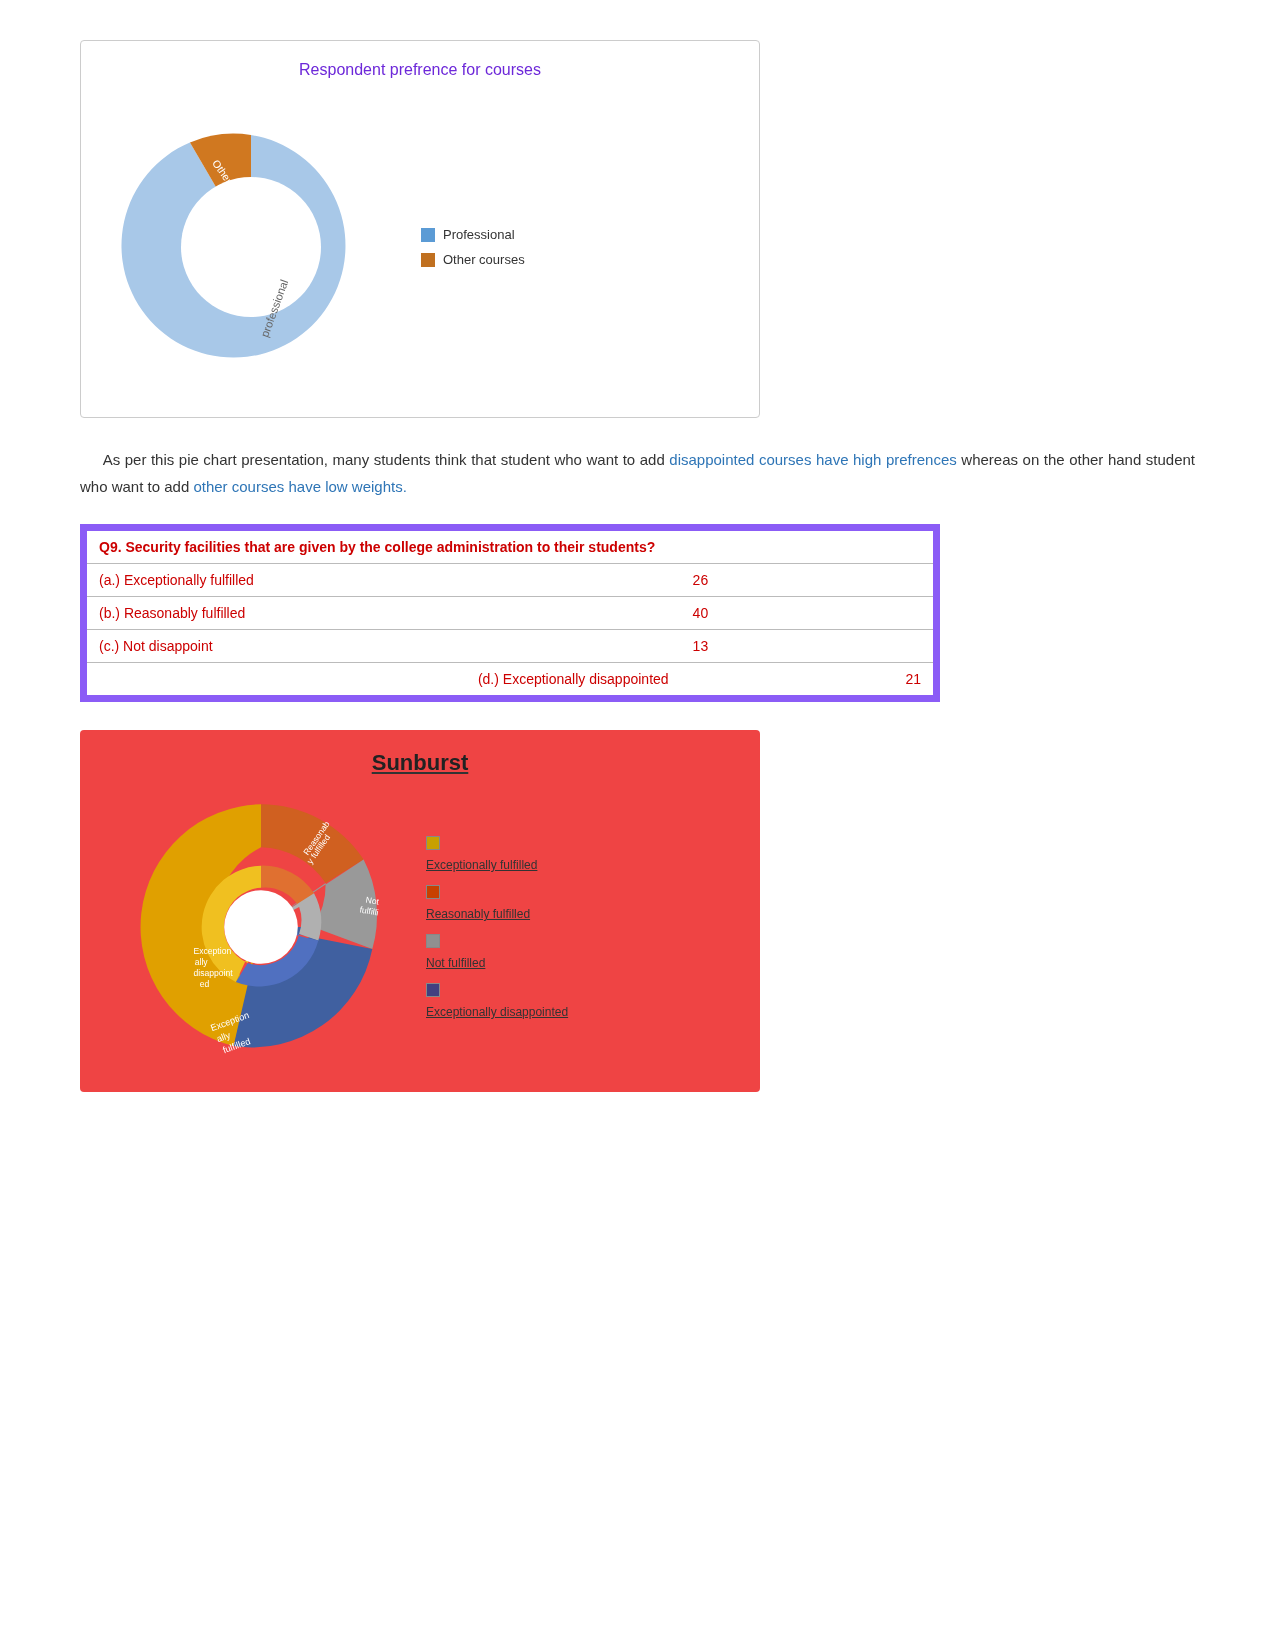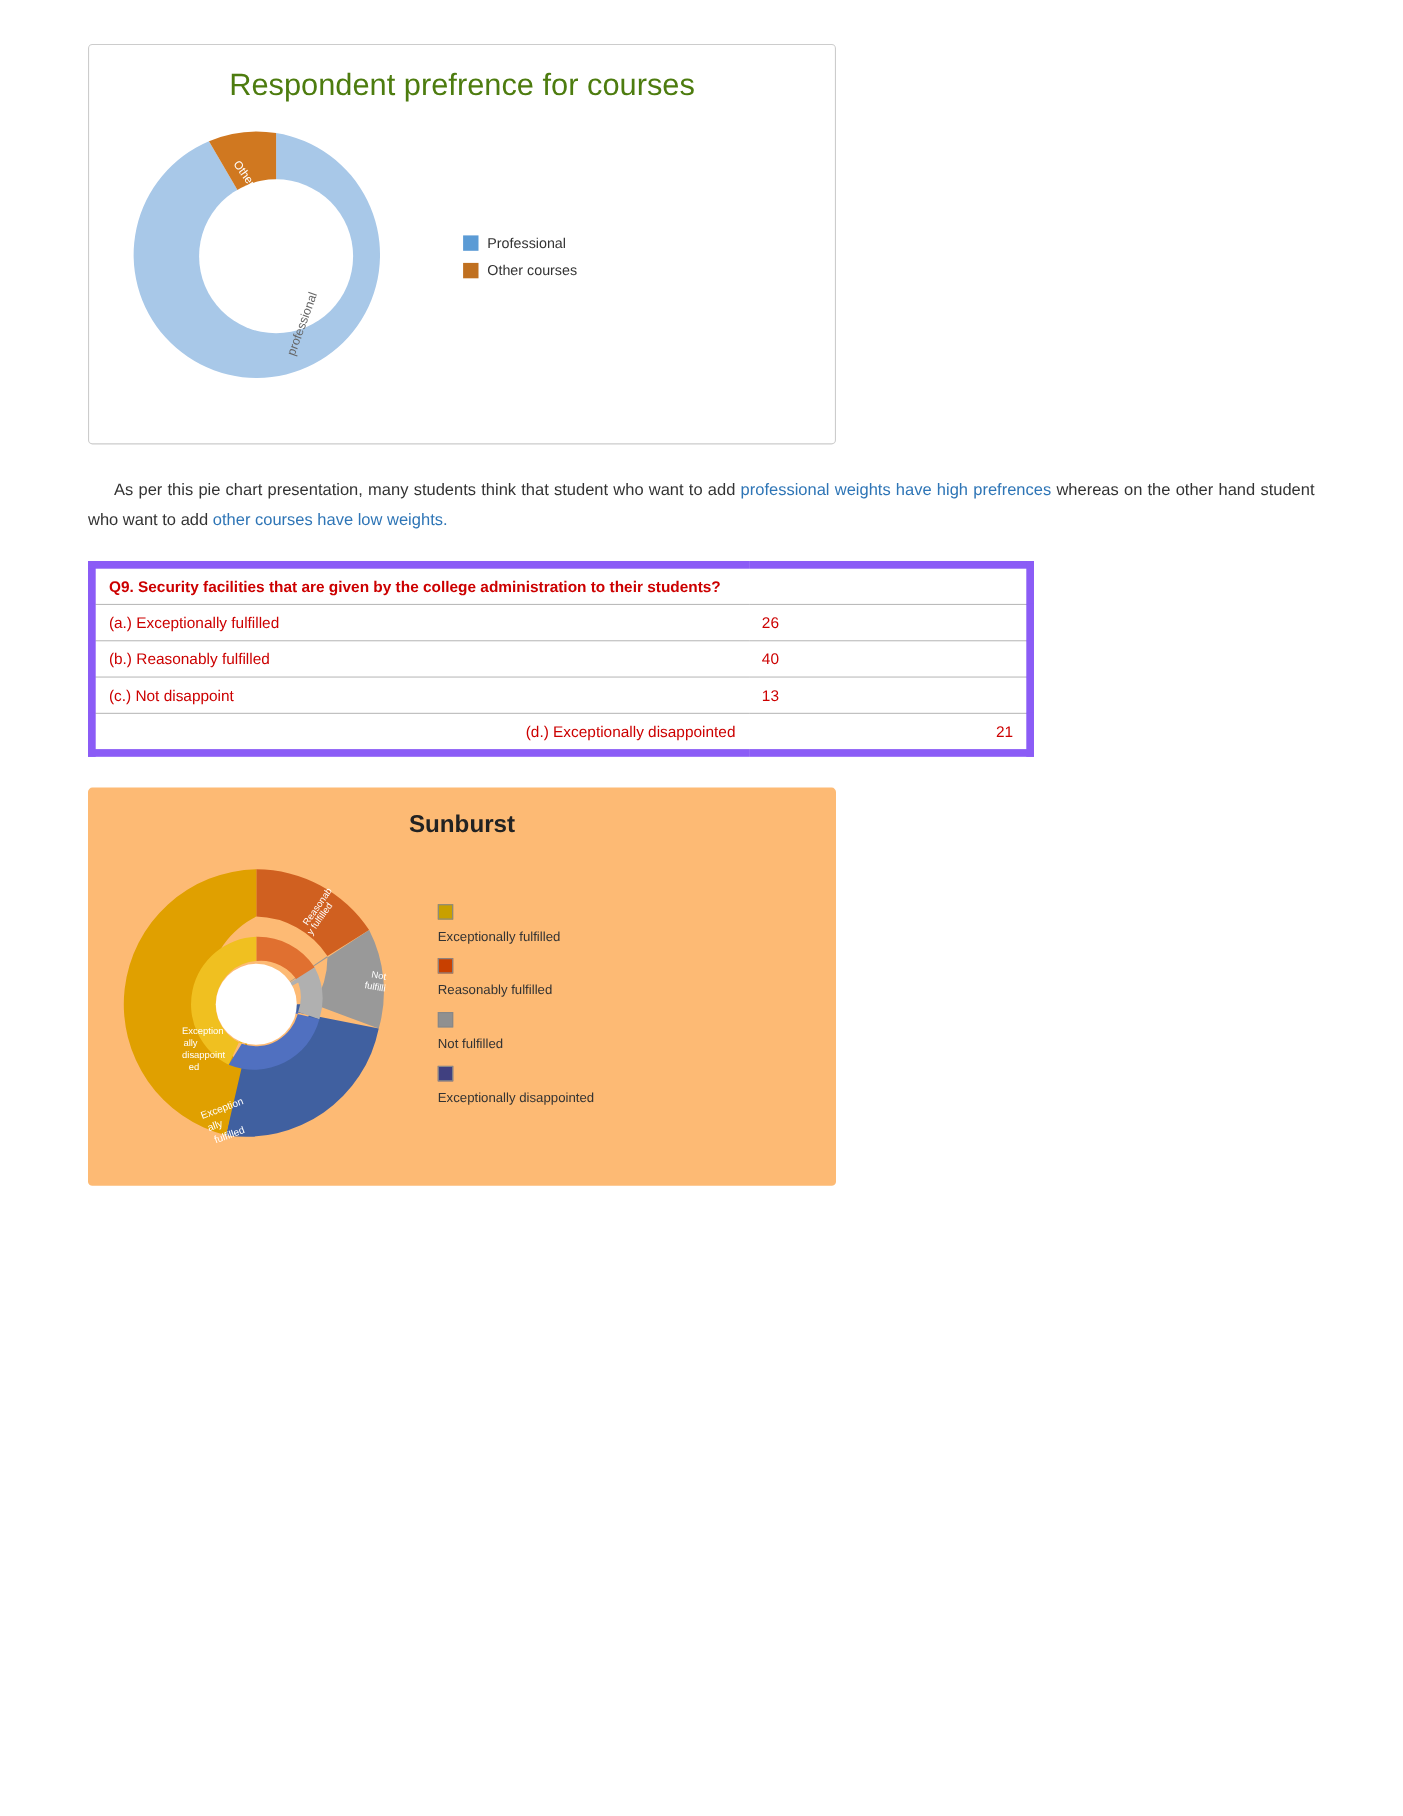--- a/index.html
+++ b/index.html
@@ -16,24 +16,24 @@
     .chart-box {
       border: 1px solid #ccc;
       border-radius: 4px;
       padding: 20px 30px 30px;
       margin-bottom: 28px;
       background: #fff;
       max-width: 680px;
     }
     .chart-title {
       text-align: center;
-      font-size: 28px;
+      font-size: 16px;
       font-weight: 400;
-      margin-bottom: 0;
-      color: #4d7c0f;
+      margin-bottom: 28px;
+      color: #6d28d9;
     }
     .chart-inner {
       display: flex;
       align-items: center;
       gap: 30px;
     }
     .donut-wrap {
       position: relative;
       width: 280px;
       height: 280px;
@@ -100,24 +100,25 @@
       font-weight: 400;
     }
     .q-table .q-header td {
       font-weight: bold;
     }
 
     
     .sunburst-box {
       border: none;
       border-radius: 4px;
-      padding: 20px 18px 30px;
+      padding: 20px 46px 30px;
       margin-bottom: 28px;
-      background: #fdba74;
+      background: #ef4444;
       max-width: 680px;
+      text-decoration: underline;
     }
     .sunburst-title {
       text-align: center;
       font-size: 22px;
       font-weight: bold;
       margin-bottom: 16px;
       color: #222;
     }
     .sunburst-inner {
       display: flex;
@@ -182,21 +183,21 @@
       <div class="legend-item">
         <div class="legend-color" style="background:#c07020;"></div>
         <span>Other courses</span>
       </div>
     </div>
   </div>
 </div>
 
 <p class="paragraph">
   &nbsp;&nbsp;&nbsp;&nbsp;&nbsp;As per this pie chart presentation, many students think that student who want to add
-  <span class="highlight">professional weights have high prefrences</span> whereas on the other hand student who want to add
+  <span class="highlight">disappointed courses have high prefrences</span> whereas on the other hand student who want to add
   <span class="highlight">other courses have low weights.</span>
 </p>
 
 <table class="q-table">
   <tbody>
       <tr class="q-header">
     <td colspan="2">Q9. Security facilities that are given by the college administration to their students?</td>
   </tr>
   <tr>
     <td>(a.) Exceptionally fulfilled</td>

